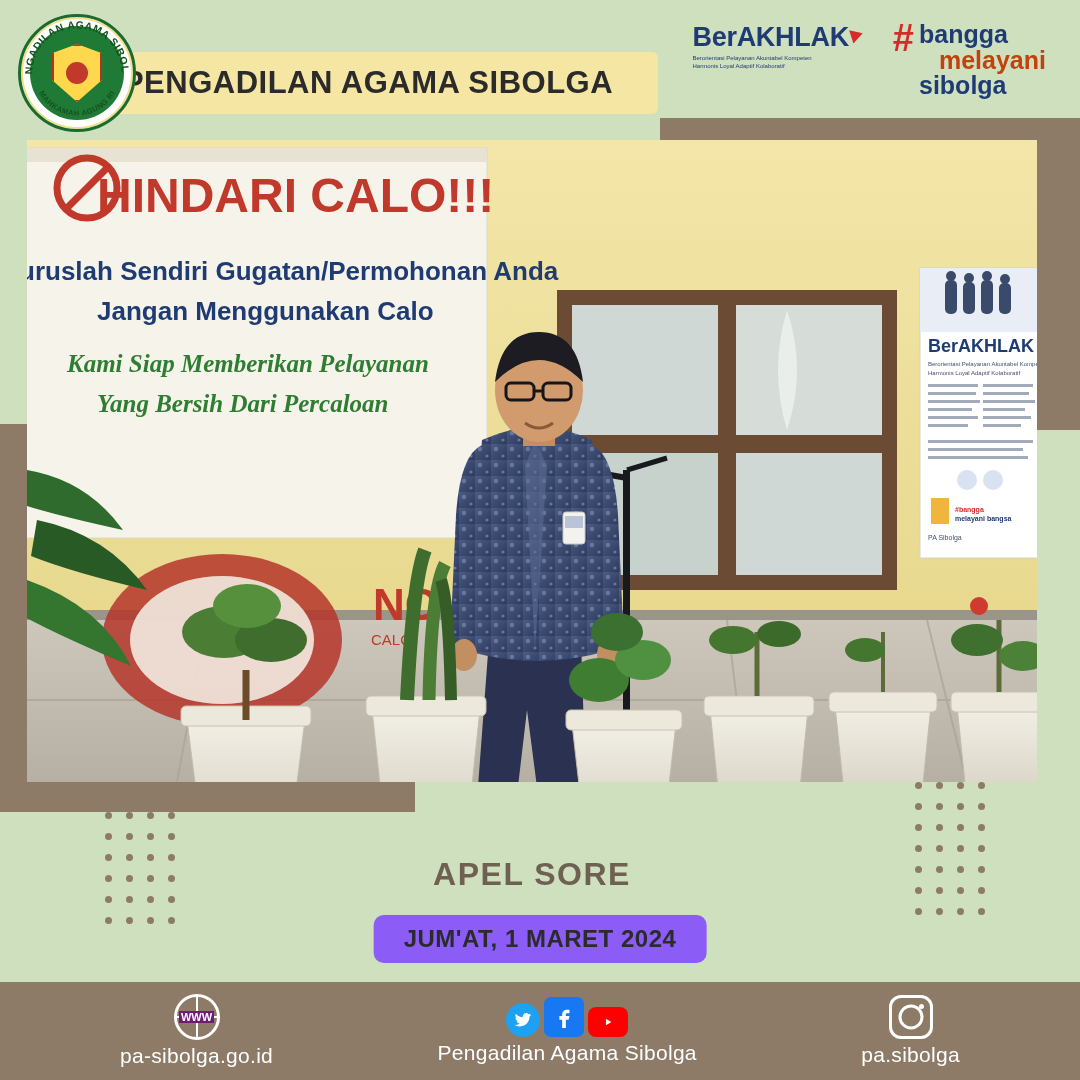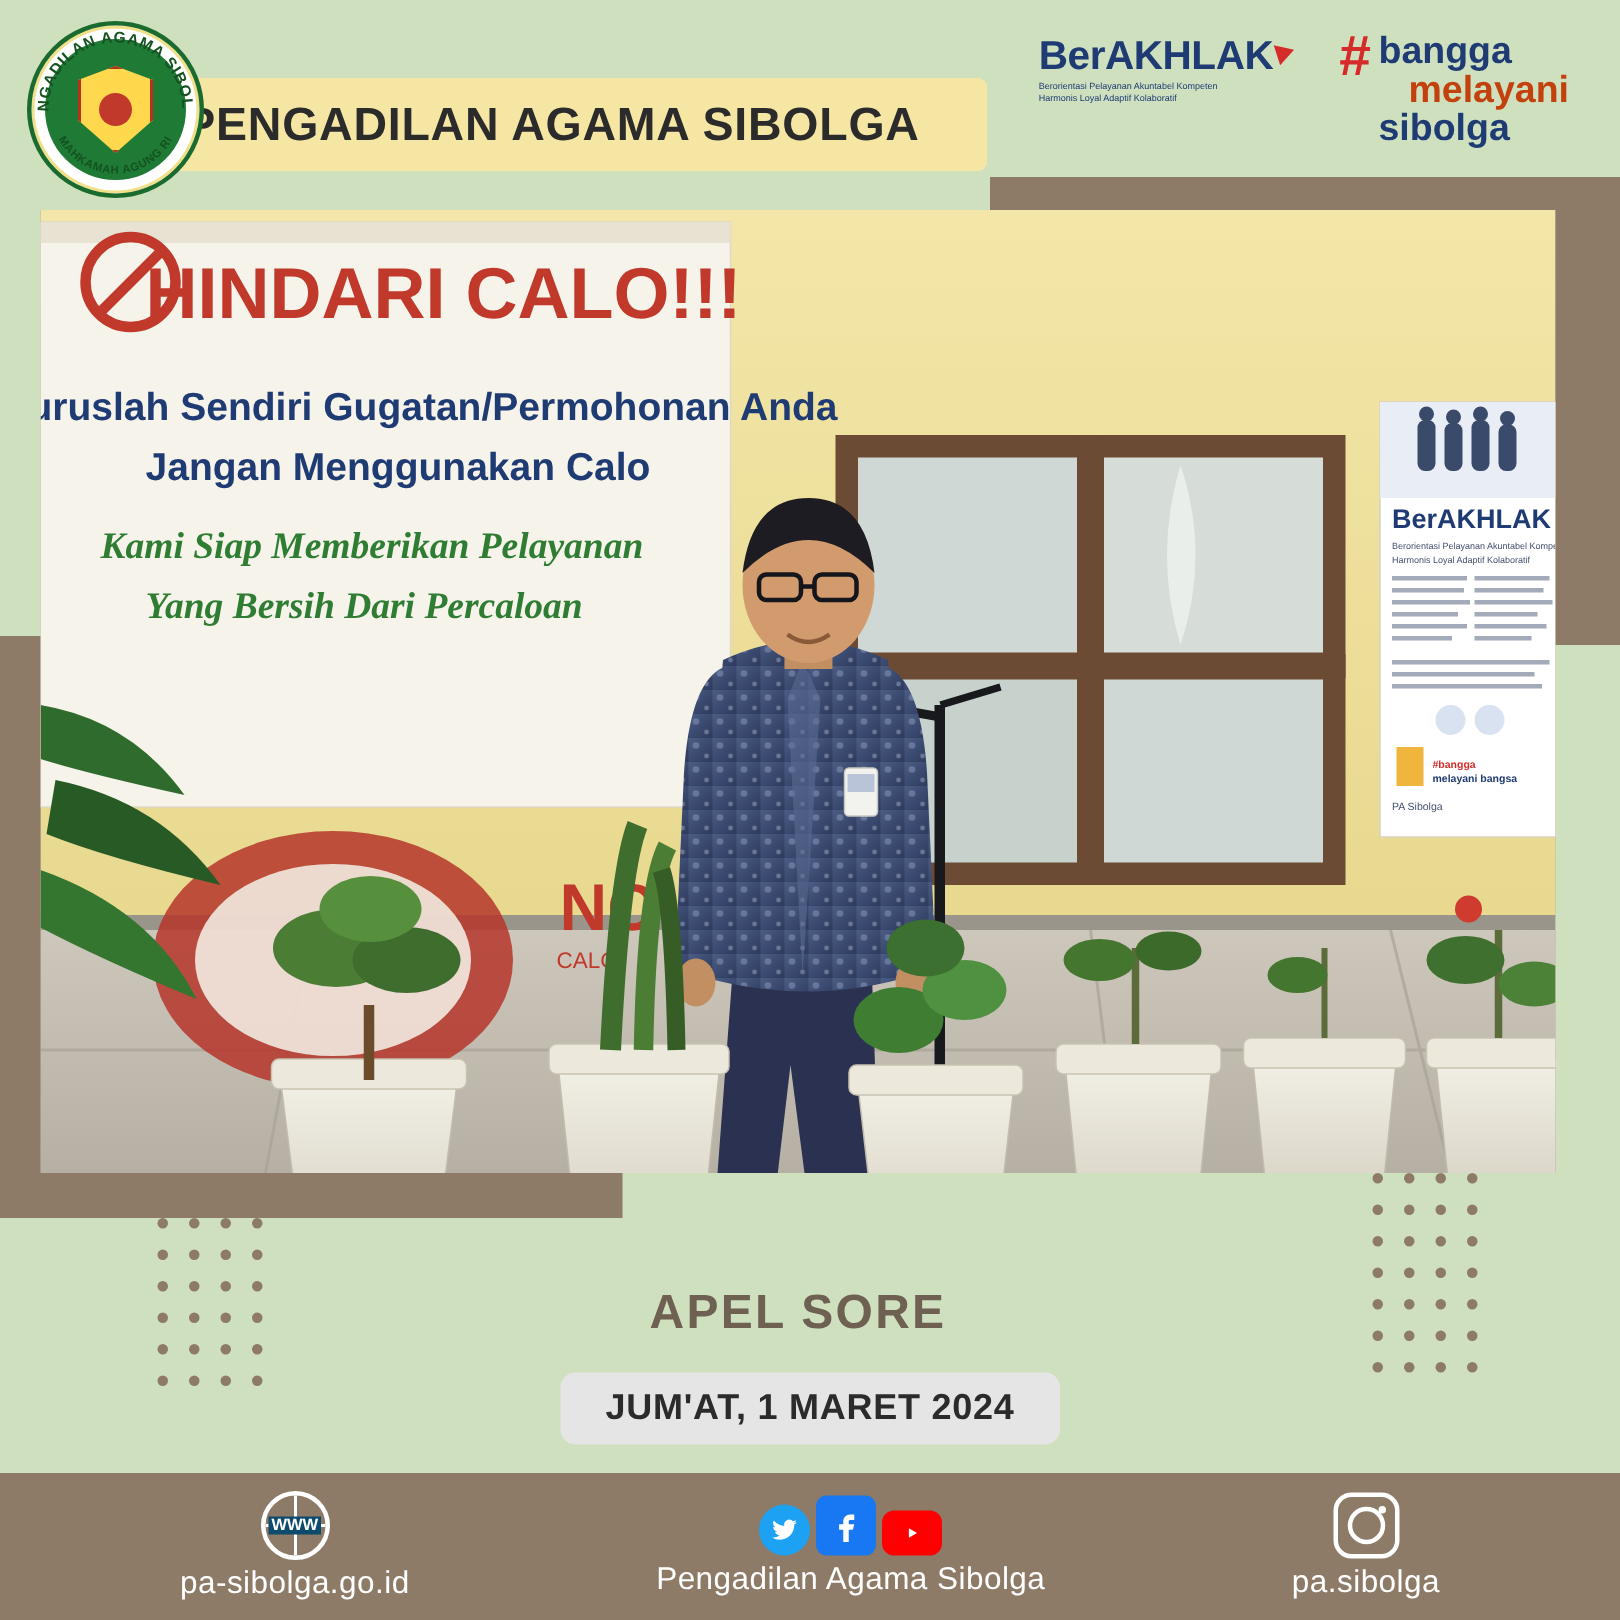--- a/index.html
+++ b/index.html
@@ -114,21 +114,21 @@
   .photo svg{ display:block; width:100%; height:100%; }
 
   
   .caption-title{
     position:absolute; left:0; right:16px; top:856px; text-align:center;
     font-size:32px; font-weight:bold; color:#6f6152; letter-spacing:1.5px;
     z-index:20;
   }
   .caption-date{
     position:absolute; left:50%; transform:translateX(-50%); top:915px;
-    background:#e5e5e5; border-radius:10px; padding:10px 30px;
+    background:#8b5cf6; border-radius:10px; padding:10px 30px;
     font-size:24px; font-weight:bold; color:#2b2b2b; letter-spacing:.5px;
     z-index:20; white-space:nowrap;
   }
 
   
   .footer{
     position:absolute; left:0; bottom:0; width:1080px; height:98px;
     background:#8d7b68; z-index:20;
     display:flex; align-items:center; justify-content:space-between;
     padding:0 120px;
@@ -148,21 +148,21 @@
     font-size:11px;font-weight:bold;color:#fff;
   }
   .globe::before{
     content:""; position:absolute; left:50%; top:0; width:2px; height:100%;
     background:#fff; transform:translateX(-50%);
   }
   .globe::after{
     content:""; position:absolute; top:50%; left:0; width:100%; height:2px;
     background:#fff; transform:translateY(-50%);
   }
-  .globe span{ position:relative; z-index:2; background:#0c4a6e; padding:0 2px; }
+  .globe span{ position:relative; z-index:2; background:#701a75; padding:0 2px; }
   .ig-badge{
     width:44px;height:44px;border-radius:12px;border:3px solid #fff;
     position:relative;
   }
   .ig-badge::before{
     content:""; position:absolute; left:50%; top:50%; width:19px;height:19px;
     border:3px solid #fff; border-radius:50%; transform:translate(-50%,-50%);
   }
   .ig-badge::after{
     content:""; position:absolute; right:6px; top:6px; width:5px;height:5px;

